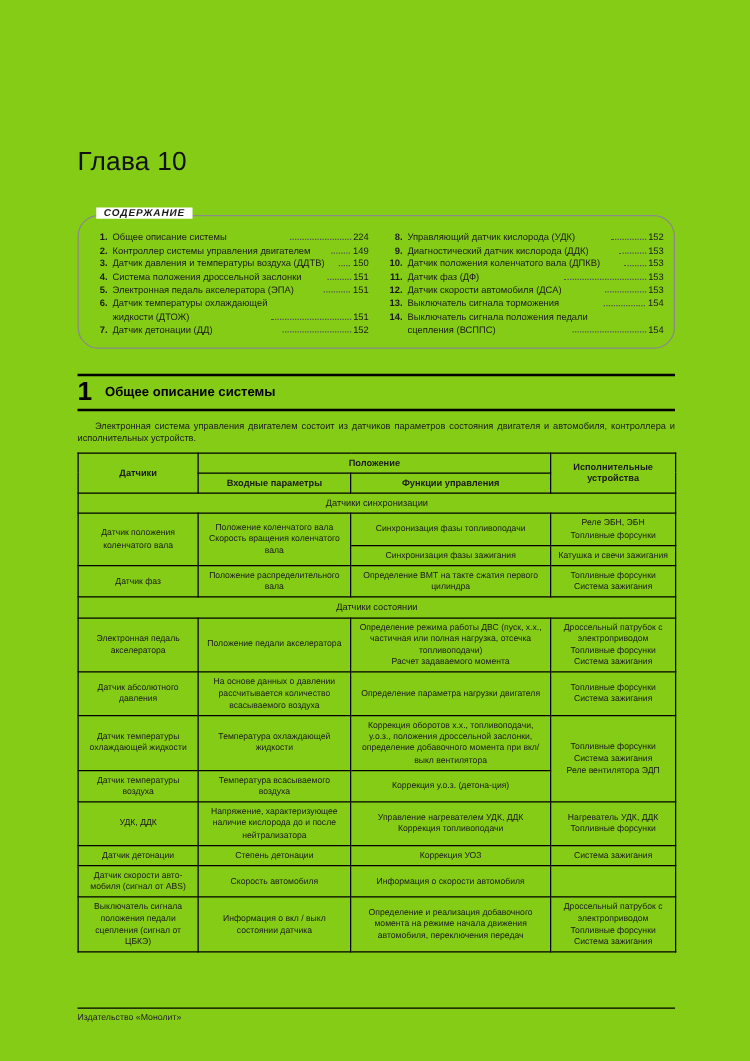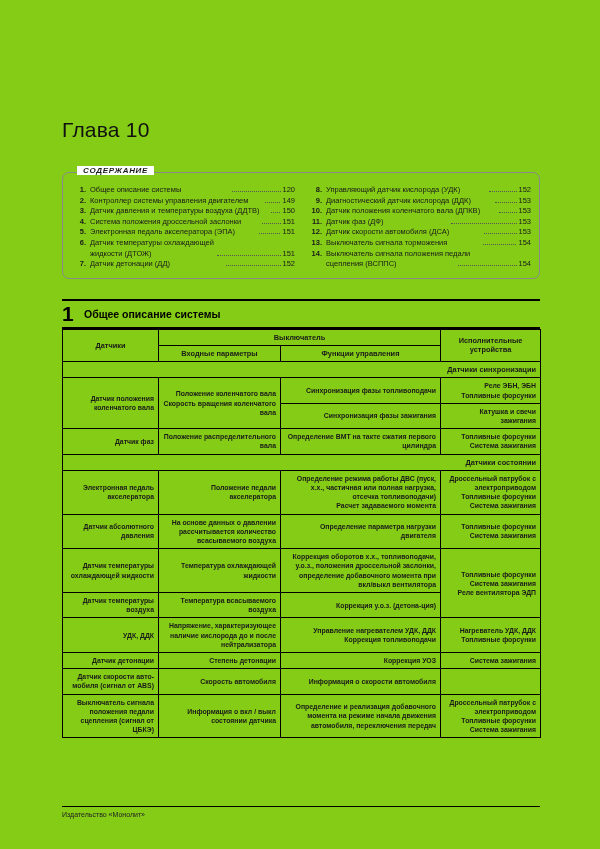--- a/index.html
+++ b/index.html
@@ -45,21 +45,21 @@
     margin-top: 30px;
     color: #000;
     text-transform: uppercase;
   }
 
   
   .toc-box {
     position: relative;
     margin-top: 28px;
     border: 1px solid #8a8a8a;
-    border-radius: 7px;
+    border-radius: 17px;
     padding: 12px 8px 8px 8px;
     min-height: 92px;
     box-sizing: border-box;
   }
   .toc-legend {
     position: absolute;
     top: -7px;
     left: 14px;
     background: #fff;
     padding: 0 6px;
@@ -148,22 +148,22 @@
     width: 100%;
     border-collapse: collapse;
     table-layout: fixed;
     font-size: 6.9px;
     line-height: 9.2px;
   }
   table.spec td, table.spec th {
     border: 0.9px solid #000;
     vertical-align: middle;
     padding: 3px 4px;
-    text-align: right;
-    font-weight: 700;
+    text-align: center;
+    font-weight: 400;
   }
   table.spec th {
     text-align: center;
     font-weight: 700;
     font-size: 7.4px;
   }
   td.band, th.band {
     text-align: center;
     font-weight: 700;
     font-size: 7.4px;
@@ -205,21 +205,21 @@
 
     <div class="toc-box">
       <div class="toc-legend">СОДЕРЖАНИЕ</div>
       <div class="toc-cols">
 
         <div class="toc-col">
           <div class="toc-row">
             <span class="toc-num">1.</span>
             <span class="toc-text">Общее описание системы</span>
             <span class="toc-dots"></span>
-            <span class="toc-page">120</span>
+            <span class="toc-page">224</span>
           </div>
           <div class="toc-row">
             <span class="toc-num">2.</span>
             <span class="toc-text">Контроллер системы управления двигателем</span>
             <span class="toc-dots"></span>
             <span class="toc-page">149</span>
           </div>
           <div class="toc-row">
             <span class="toc-num">3.</span>
             <span class="toc-text">Датчик давления и температуры воздуха (ДДТВ)</span>
@@ -306,32 +306,33 @@
         </div>
 
       </div>
     </div>
 
     <div class="section-head">
       <span class="section-num">1</span>
       <span class="section-name">Общее описание системы</span>
     </div>
 
+    <p class="intro">Электронная система управления двигателем состоит из датчиков параметров состояния двигателя и автомобиля, контроллера и исполнительных устройств.</p>
 
     <table class="spec">
       <colgroup>
         <col class="c1">
           <col class="c2">
           <col class="c3">
           <col class="c4">
       </colgroup>
       <thead>
         <tr>
           <th rowspan="2">Датчики</th>
-          <th colspan="2">Выключатель</th>
+          <th colspan="2">Положение</th>
           <th rowspan="2">Исполнительные устройства</th>
         </tr>
         <tr>
           <th>Входные параметры</th>
           <th>Функции управления</th>
         </tr>
       </thead>
       <tbody>
         <tr>
           <td class="band" colspan="4">Датчики синхронизации</td>

